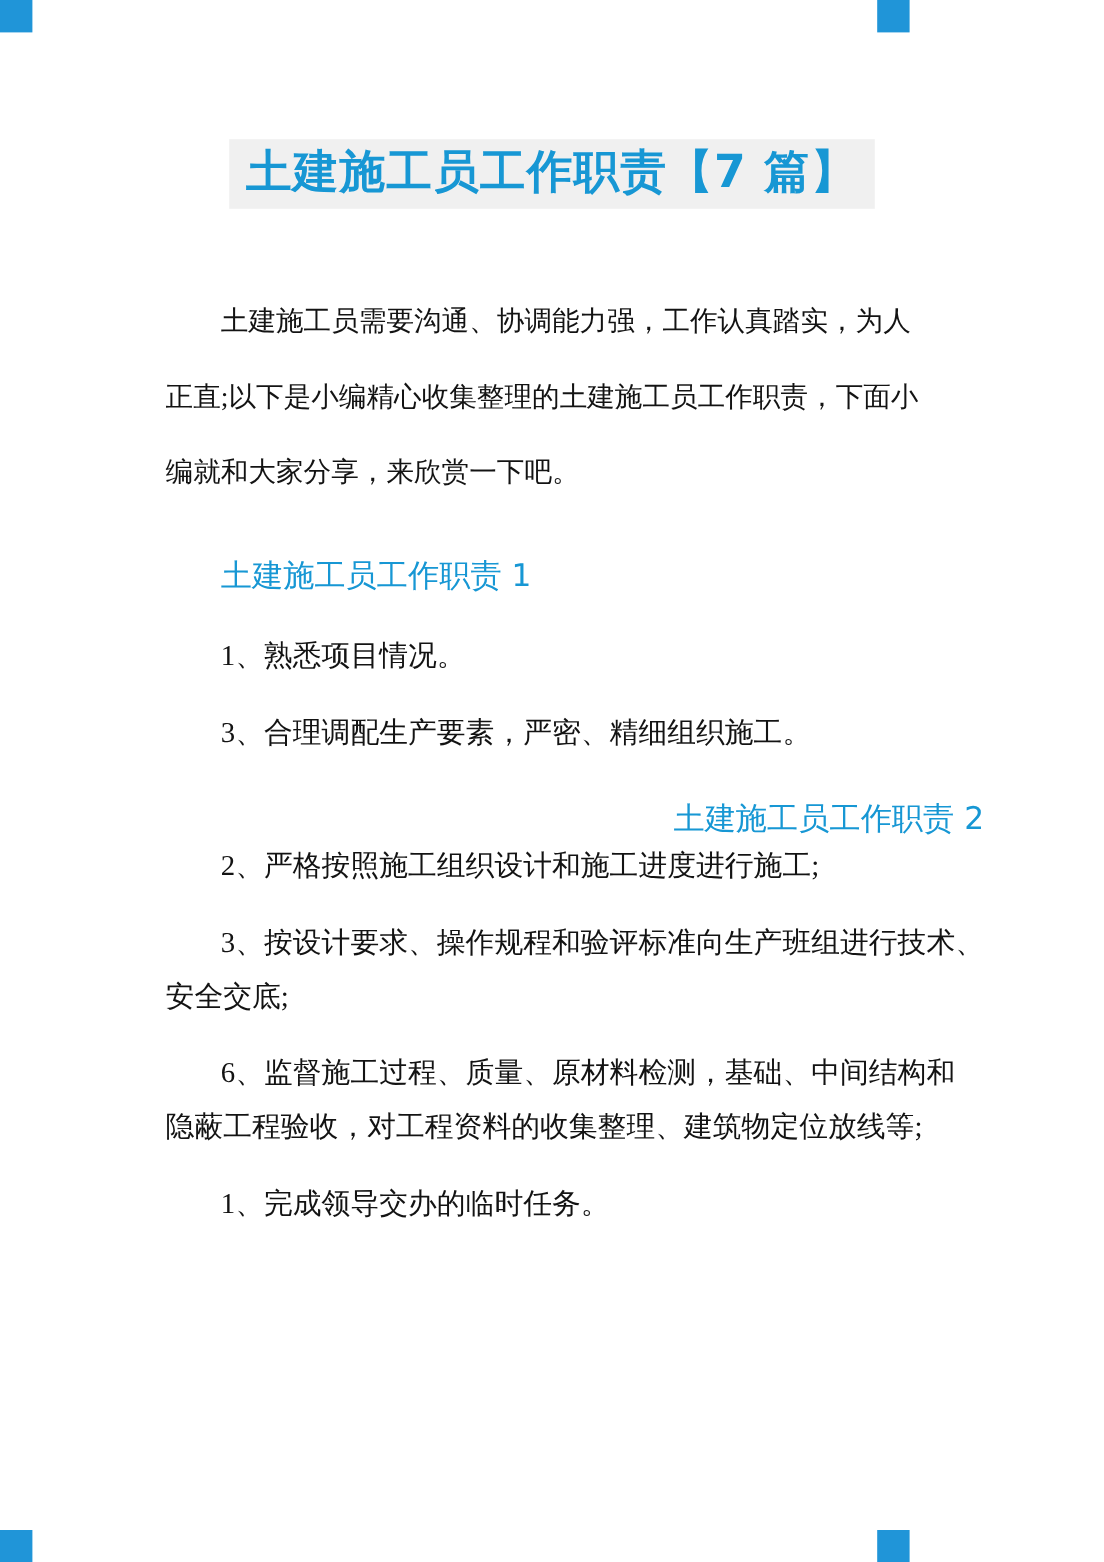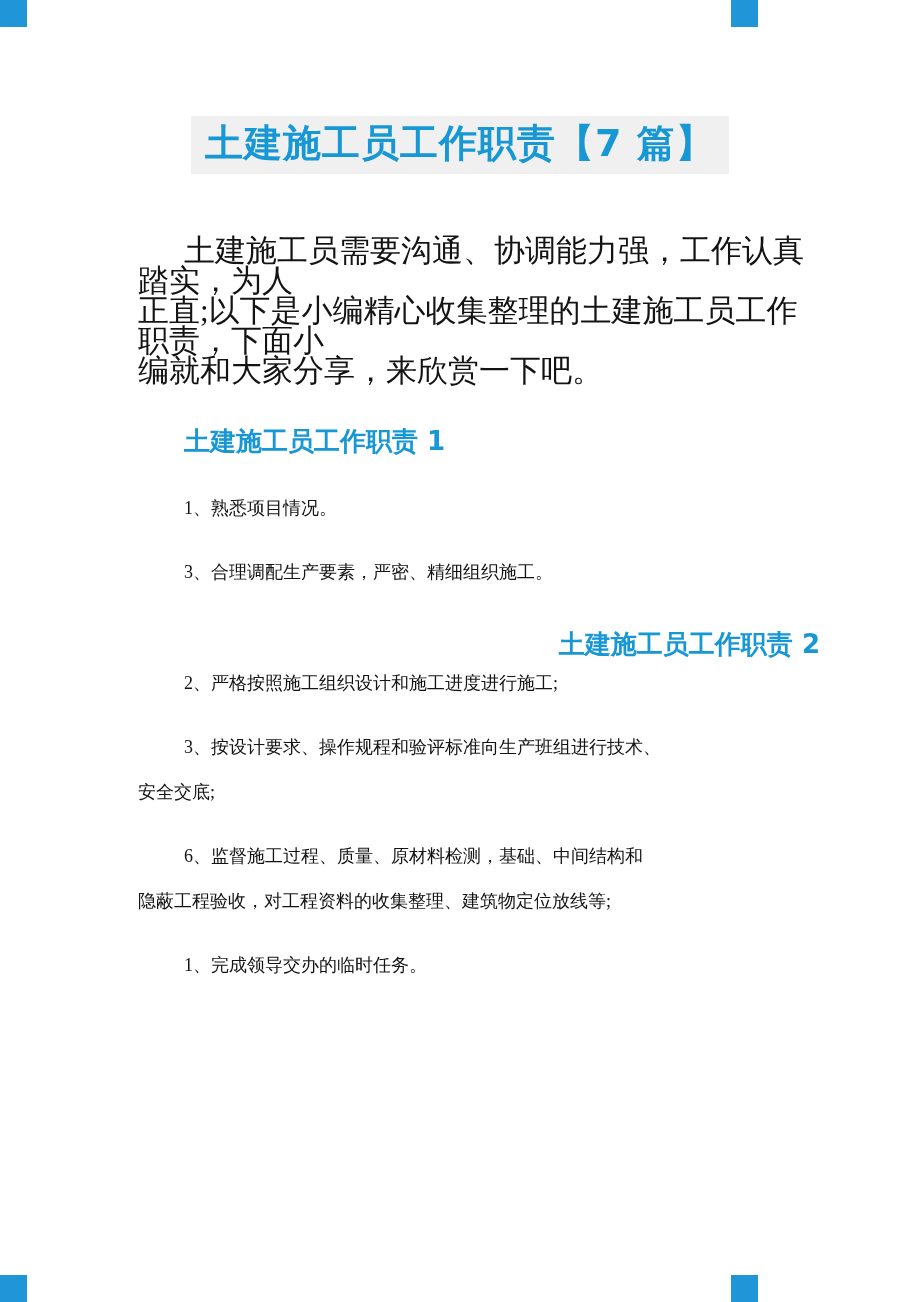--- a/index.html
+++ b/index.html
@@ -40,39 +40,39 @@
     color: #1797d4;
     font-family: "DejaVu Sans", "Liberation Sans", sans-serif;
     font-weight: bold;
     font-size: 38px;
     line-height: 44px;
     letter-spacing: 1px;
     white-space: nowrap;
   }
   .intro {
     margin: 62px 0 0 0;
-    font-size: 31px;
-    line-height: 30px;
+    font-size: 23px;
+    line-height: 63px;
     text-indent: 46px;
     white-space: pre-line;
   }
   .sec-heading {
     font-family: "DejaVu Sans", "Liberation Sans", sans-serif;
-    font-weight: bold;
+    font-weight: normal;
     font-size: 26px;
     line-height: 34px;
     color: #1797d4;
     margin: 0 0 0 46px;
     white-space: nowrap;
   }
   .sec-heading.first { margin-top: 38px; }
   .sec-heading.next  { margin-top: 32px; text-align: right; }
   .duty {
     margin: 0 0 19px 0;
-    font-size: 18px;
+    font-size: 24px;
     line-height: 45px;
     text-indent: 46px;
     white-space: pre-line;
   }
   .duty.lead { margin-top: 28px; }
 </style>
 </head>
 <body>
 
 <div class="page">

